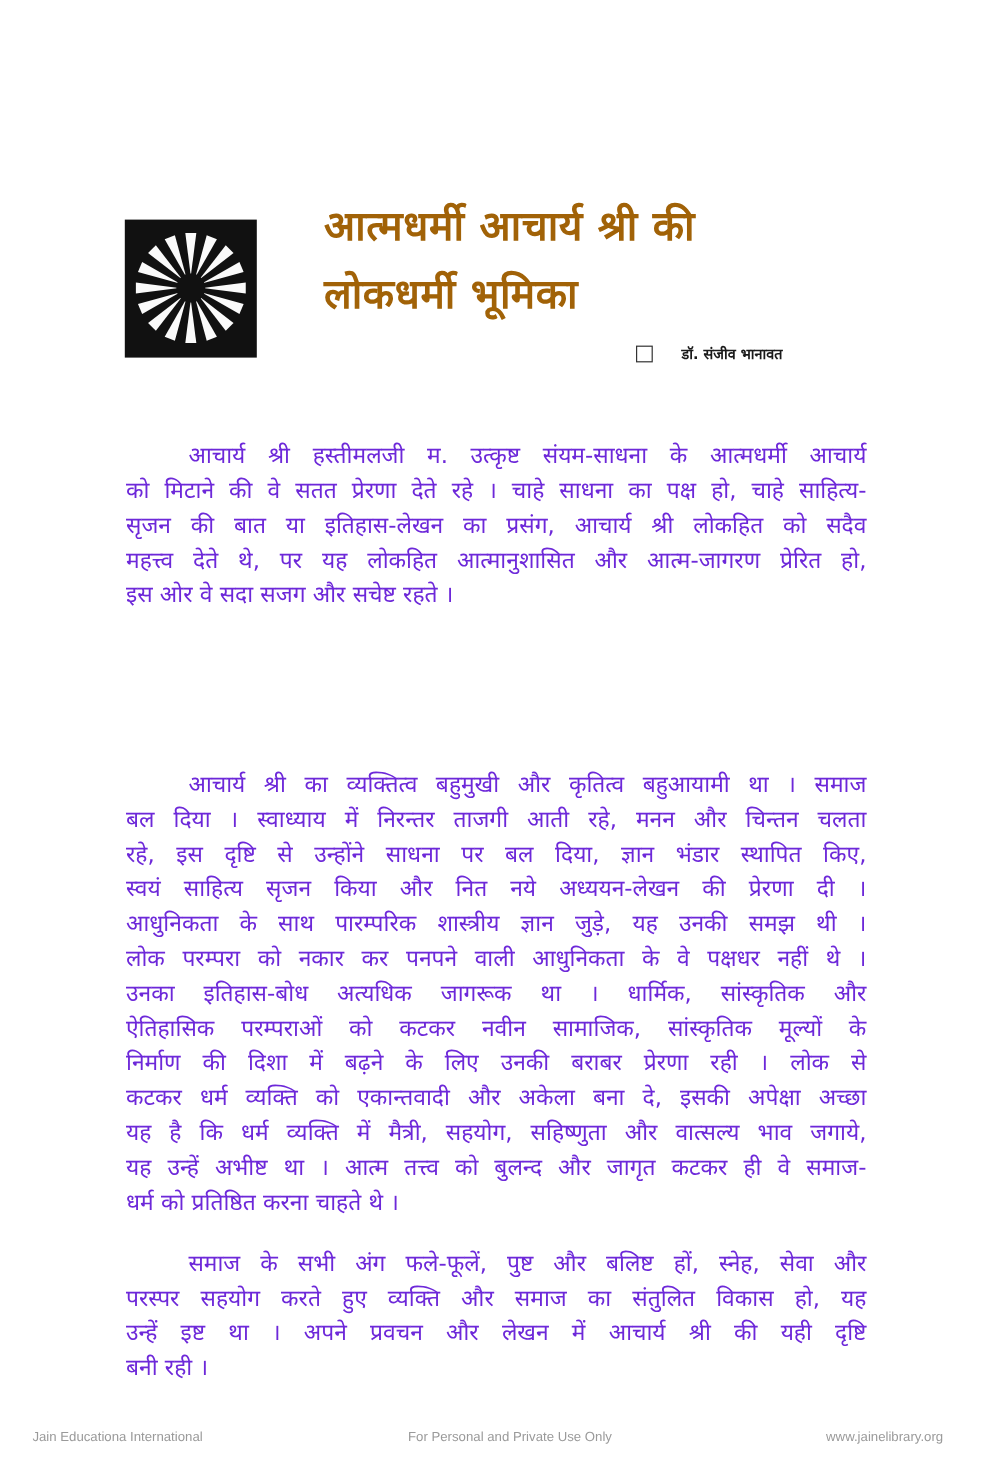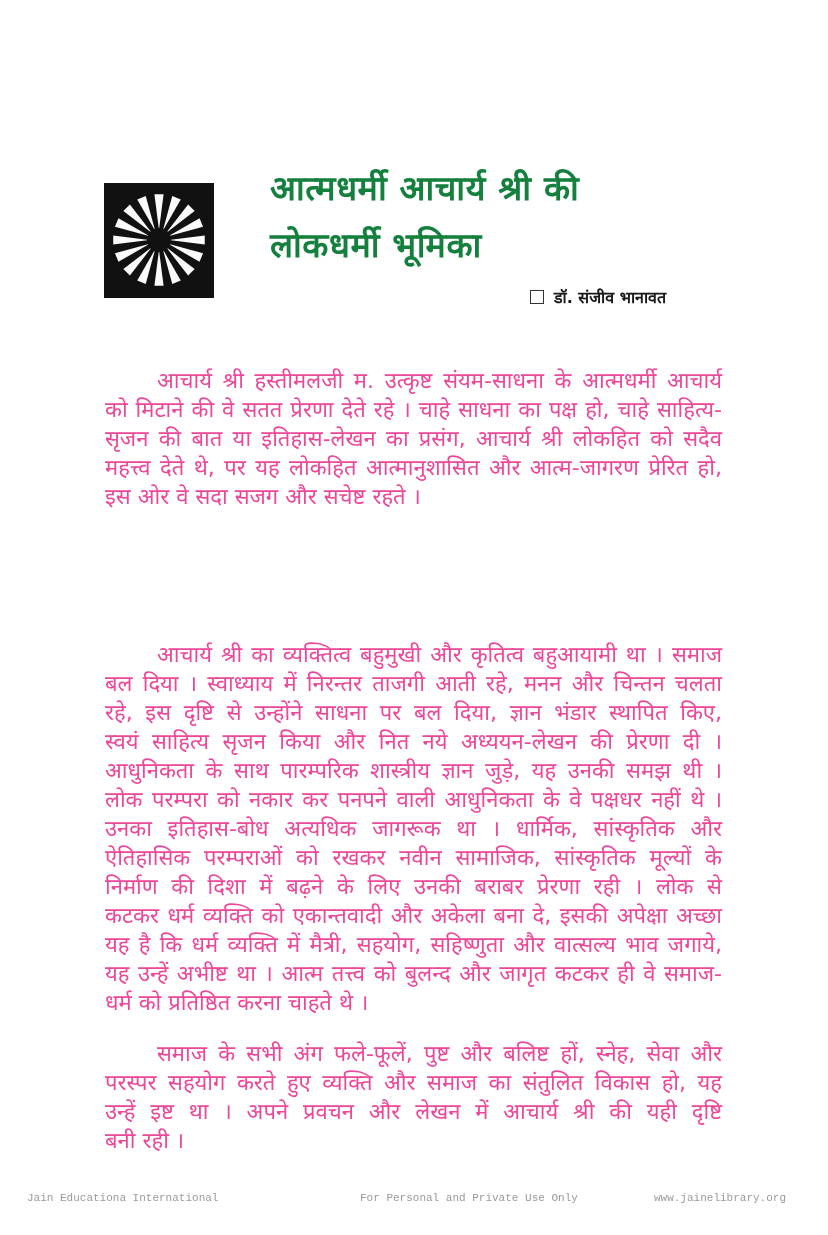--- a/index.html
+++ b/index.html
@@ -2,34 +2,34 @@
 <html><head>
 <meta charset="utf-8">
 <style>
   html, body { margin: 0; padding: 0; background: #ffffff; }
   body { width: 828px; height: 1235px; position: relative; overflow: hidden;
          font-family: "DejaVu Sans", sans-serif; color: #1a1a1a; }
   .logo { position: absolute; left: 104px; top: 183px; width: 110px; height: 115px;
           background: #111; }
   .logo svg { position: absolute; left: 0; top: 0; }
   .title { position: absolute; left: 270px; font-weight: bold; font-size: 34px;
-           color: #15803d; letter-spacing: 0.5px; white-space: nowrap; }
+           color: #a16207; letter-spacing: 0.5px; white-space: nowrap; }
   .t1 { top: 164px; }
   .t2 { top: 221px; }
-  .author { position: absolute; left: 530px; top: 286px; font-size: 16px; font-weight: bold;
-            color: #1a1a1a; white-space: nowrap; display: flex; align-items: center; gap: 10px; }
+  .author { position: absolute; left: 530px; top: 286px; font-size: 12px; font-weight: bold;
+            color: #1a1a1a; white-space: nowrap; display: flex; align-items: center; gap: 24px; }
   .box { width: 12px; height: 12px; border: 1.5px solid #333; display: inline-block; }
   .para { position: absolute; left: 105px; width: 617px; }
-  .line { height: 29px; line-height: 29px; font-size: 22px; white-space: nowrap;
-          text-align: justify; text-align-last: justify; color: #ec4899; }
+  .line { height: 29px; line-height: 29px; font-size: 19px; white-space: nowrap;
+          text-align: justify; text-align-last: justify; color: #6d28d9; }
   .line.first { padding-left: 52px; }
   .line.last { text-align-last: left; }
-  .footer { position: absolute; top: 1192px; font-family: Liberation Mono, monospace;
+  .footer { position: absolute; top: 1192px; font-family: Liberation Sans, sans-serif;
             font-size: 11px; color: #9a9a9a; white-space: nowrap; }
-  .f1 { left: 27px; } .f2 { left: 360px; } .f3 { right: 42px; }
+  .f1 { left: 27px; } .f2 { left: 340px; } .f3 { right: 42px; }
 </style>
 </head>
 <body>
 
 <div>
 
   <div class="logo">
     <svg width="110" height="115" viewBox="0 0 110 115">
       <g id="spokes" fill="#fafafa">
           <polygon points="65,57 100.7701916027892,52.407662834245905 100.7701916027892,61.592337165754095"></polygon>
@@ -70,21 +70,21 @@
   </div>
 
   <div class="para" style="top:592px;margin-top:48px;">
     <div class="line first">आचार्य श्री का व्यक्तित्व बहुमुखी और कृतित्व बहुआयामी था । समाज</div>
     <div class="line">बल दिया । स्वाध्याय में निरन्तर ताजगी आती रहे, मनन और चिन्तन चलता</div>
     <div class="line">रहे, इस दृष्टि से उन्होंने साधना पर बल दिया, ज्ञान भंडार स्थापित किए,</div>
     <div class="line">स्वयं साहित्य सृजन किया और नित नये अध्ययन-लेखन की प्रेरणा दी ।</div>
     <div class="line">आधुनिकता के साथ पारम्परिक शास्त्रीय ज्ञान जुड़े, यह उनकी समझ थी ।</div>
     <div class="line">लोक परम्परा को नकार कर पनपने वाली आधुनिकता के वे पक्षधर नहीं थे ।</div>
     <div class="line">उनका इतिहास-बोध अत्यधिक जागरूक था । धार्मिक, सांस्कृतिक और</div>
-    <div class="line">ऐतिहासिक परम्पराओं को रखकर नवीन सामाजिक, सांस्कृतिक मूल्यों के</div>
+    <div class="line">ऐतिहासिक परम्पराओं को कटकर नवीन सामाजिक, सांस्कृतिक मूल्यों के</div>
     <div class="line">निर्माण की दिशा में बढ़ने के लिए उनकी बराबर प्रेरणा रही । लोक से</div>
     <div class="line">कटकर धर्म व्यक्ति को एकान्तवादी और अकेला बना दे, इसकी अपेक्षा अच्छा</div>
     <div class="line">यह है कि धर्म व्यक्ति में मैत्री, सहयोग, सहिष्णुता और वात्सल्य भाव जगाये,</div>
     <div class="line">यह उन्हें अभीष्ट था । आत्म तत्त्व को बुलन्द और जागृत कटकर ही वे समाज-</div>
     <div class="line last">धर्म को प्रतिष्ठित करना चाहते थे ।</div>
   </div>
 
   <div class="para" style="top:1039px;">
     <div class="line first">समाज के सभी अंग फले-फूलें, पुष्ट और बलिष्ट हों, स्नेह, सेवा और</div>
     <div class="line">परस्पर सहयोग करते हुए व्यक्ति और समाज का संतुलित विकास हो, यह</div>

